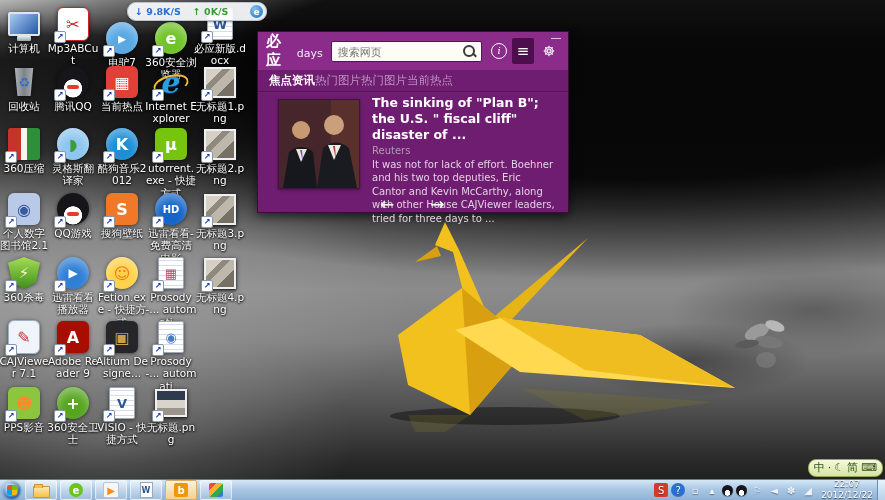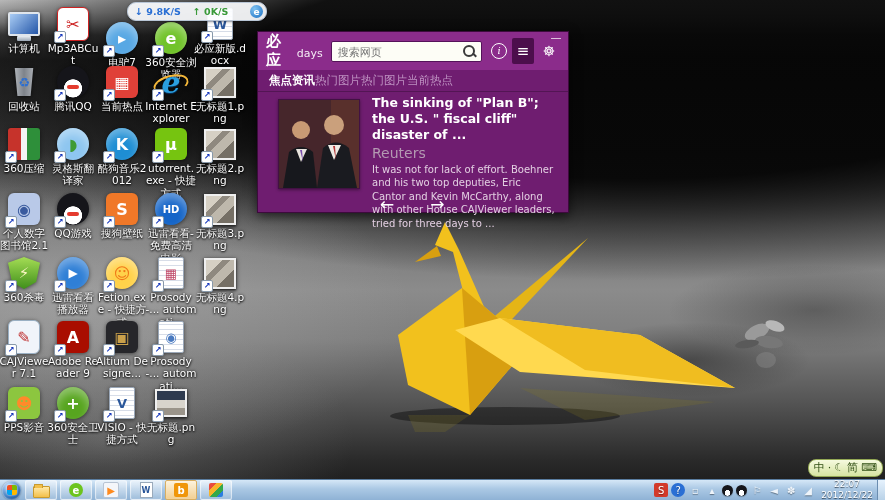--- a/index.html
+++ b/index.html
@@ -53,21 +53,21 @@
   .hic .infoc{width:14px;height:14px;border:1.5px solid #fff;border-radius:50%;font-size:10px;line-height:13px;text-align:center;font-style:italic;font-family:"DejaVu Serif",serif}
   .hic.newsfeed{background:#4c0e4c;border-radius:2px;font-size:15px}
   .minbtn{position:absolute;top:2px;right:4px;width:16px;height:10px;font-size:11px;line-height:7px;text-align:center;color:#fff;opacity:.9}
   .wtabs{height:21px;display:flex;align-items:center;gap:0;padding:0 11px;border-bottom:1px solid rgba(0,0,0,.25)}
   .wtab{font-size:11.5px;color:#bf92c2;cursor:default}
   .wtab.active{color:#fff;font-weight:bold}
   .wbody{position:relative;height:120px}
   .article-img{position:absolute;left:20px;top:7px;width:80px;height:88px;border:1px solid rgba(0,0,0,.4);box-shadow:0 1px 3px rgba(0,0,0,.4)}
   .atext{position:absolute;left:114px;top:3px;width:184px}
   .atitle{font-size:12.5px;line-height:1.28;font-weight:bold}
-  .asource{font-size:14px;color:#b49ab2;margin:2px 0 2px}
+  .asource{font-size:10px;color:#b49ab2;margin:2px 0 2px}
   .abody{font-size:10px;line-height:1.34;color:#e3cfe2}
   .navarrows{position:absolute;left:122px;top:102px;display:flex;gap:36px;font-size:17px;color:#fff}
   .navarrows span{cursor:default}
   
   .crane{position:absolute;left:385px;top:210px;z-index:1}
   .flower{position:absolute;left:733px;top:310px;z-index:1}
   
   .langbar{position:absolute;right:2px;bottom:23px;height:16px;padding:0 5px;border-radius:8px;background:linear-gradient(180deg,#f6fadf,#d6e4a2);border:1px solid #93a855;display:flex;align-items:center;gap:3px;font-size:11px;color:#2f4d12;z-index:9}
   .langbar .it{line-height:14px}
   

